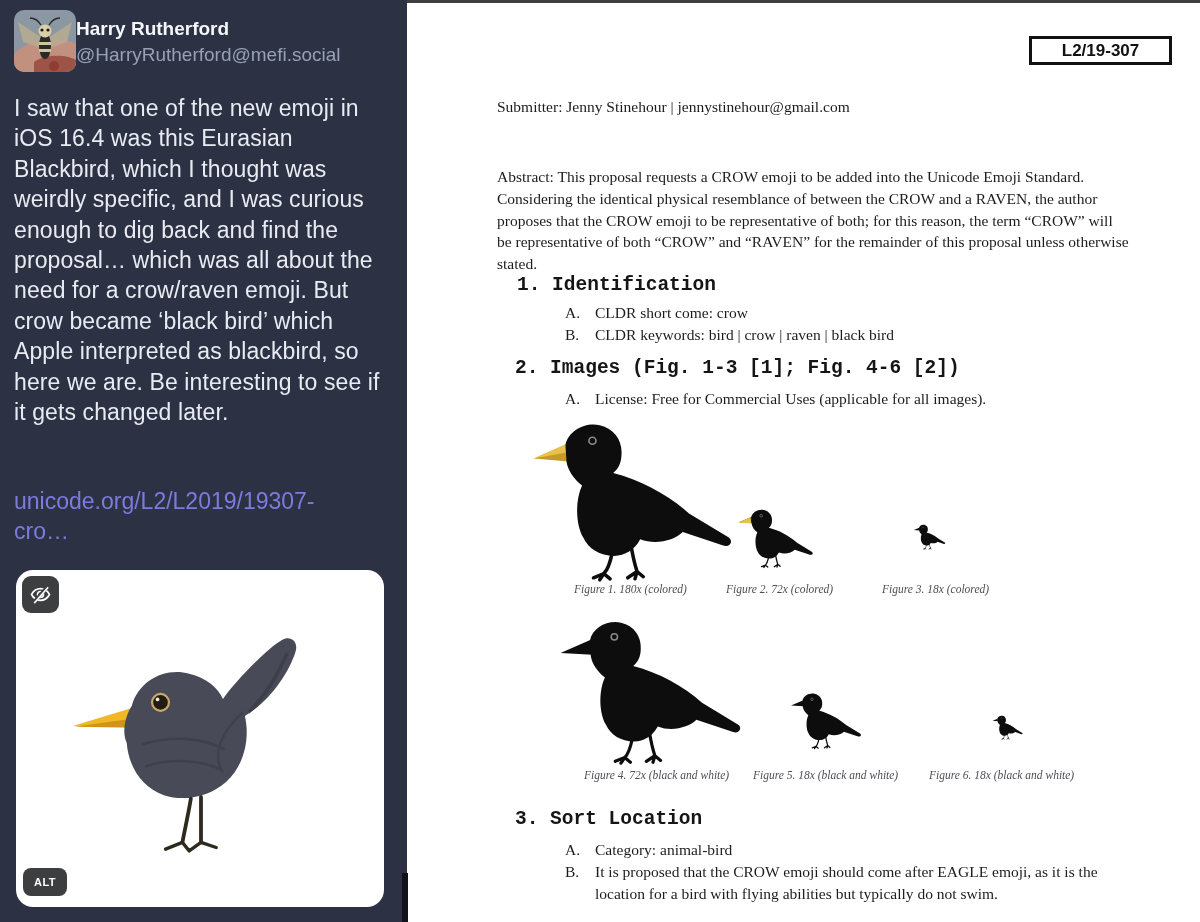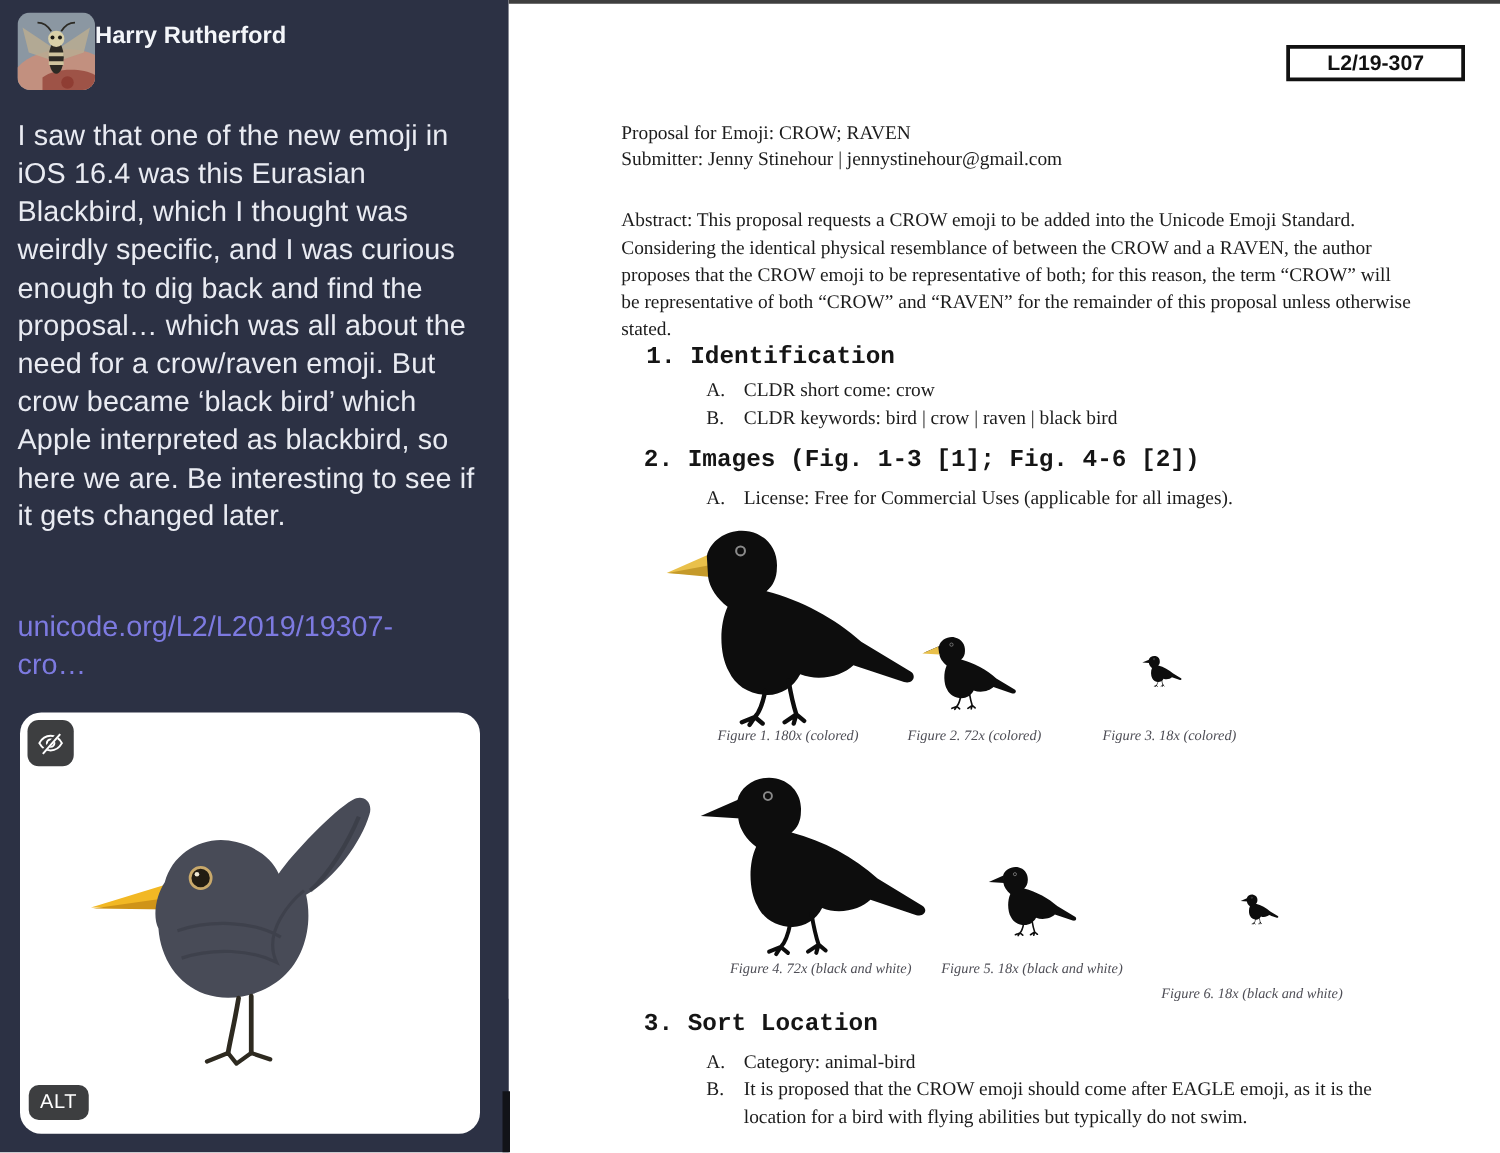--- a/index.html
+++ b/index.html
@@ -15,21 +15,21 @@
   .idblock { padding-top:6px; }
   .display-name { font-size:19px; font-weight:bold; color:#f4f6fa; line-height:26px; }
   .handle { font-size:19px; color:#97a0b6; line-height:26px; }
 
   .post-body { position:absolute; left:14px; top:93px; width:382px; font-size:23px; line-height:30.4px; color:#e9ebf2; letter-spacing:.1px; }
   .post-link { position:absolute; left:14px; top:486px; width:382px; font-size:23px; line-height:30.4px; color:#7d7ae0; text-decoration:none; display:block; cursor:pointer; }
   .post-link span { display:block; }
 
   .media-card { position:absolute; left:16px; top:570px; width:368px; height:337px; background:#ffffff; border-radius:17px; }
   .hide-media-btn { position:absolute; left:6px; top:6px; width:37px; height:37px; border:none; border-radius:9px; background:#3d3e40; display:flex; align-items:center; justify-content:center; cursor:pointer; }
-  .alt-badge { position:absolute; left:7px; bottom:11px; min-width:44px; height:28px; padding:0 9px; border-radius:8px; background:#3d3e40; color:#fff; font-weight:normal; font-size:16px; display:flex; align-items:center; justify-content:center; letter-spacing:.5px; }
+  .alt-badge { position:absolute; left:7px; bottom:11px; min-width:44px; height:28px; padding:0 9px; border-radius:8px; background:#3d3e40; color:#fff; font-weight:bold; font-size:11px; display:flex; align-items:center; justify-content:center; letter-spacing:.5px; }
   .blackbird-wrap { position:absolute; left:30px; top:48px; width:310px; height:270px; }
 
   
   .boundary-nub { position:absolute; left:402px; top:873px; width:6px; height:49px; background:#121318; z-index:5; }
 
   
   .doc-pane { position:relative; width:793px; height:799px; background:#ffffff; font-family:"Liberation Serif", serif; color:#1c1c1c; flex:1; }
   .doc-topline { position:absolute; left:0; top:0; width:100%; height:3px; background:#3f3f3f; }
   .doc-number-box { position:absolute; left:622px; top:36px; width:143px; height:29px; border:3px solid #111; display:flex; align-items:center; justify-content:center; font-family:"Liberation Sans", sans-serif; font-weight:bold; font-size:17px; color:#111; }
   .doc-header-block { position:absolute; left:90px; top:96px; font-size:15.5px; line-height:21px; }
@@ -85,20 +85,21 @@
           <rect x="25" y="32" width="12" height="3" fill="#cfc49e"></rect>
           <rect x="25" y="39" width="12" height="3" fill="#cfc49e"></rect>
           <circle cx="31" cy="21" r="6.5" fill="#d9d0a8"></circle>
           <circle cx="28" cy="20" r="1.6" fill="#1c1a14"></circle>
           <circle cx="34" cy="20" r="1.6" fill="#1c1a14"></circle>
           <path d="M27,15 C24,10 20,8 16,8 M35,15 C38,10 42,8 46,8" stroke="#2c2a24" stroke-width="1.4" fill="none"></path>
         </svg>
       </div>
       <div class="idblock">
         <div class="display-name">Harry Rutherford</div>
+        <div class="handle">@HarryRutherford@mefi.social</div>
       </div>
     </header>
 
     <p class="post-body">I saw that one of the new emoji in iOS 16.4 was this Eurasian Blackbird, which I thought was weirdly specific, and I was curious enough to dig back and find the proposal… which was all about the need for a crow/raven emoji. But crow became ‘black bird’ which Apple interpreted as blackbird, so here we are. Be interesting to see if it gets changed later.</p>
 
     <a class="post-link">
       <span>unicode.org/L2/L2019/19307-</span>
       <span>cro…</span>
     </a>
 
@@ -134,21 +135,20 @@
   </aside>
 
   <div class="boundary-nub"></div>
 
   <main class="doc-pane">
     <div class="doc-topline"></div>
 
     <div class="doc-number-box">L2/19-307</div>
 
     <div class="doc-header-block">
-      <div>Proposal for Emoji: CROW; RAVEN</div>
       <div>Submitter: Jenny Stinehour | jennystinehour@gmail.com</div>
     </div>
 
     <p class="abstract">Abstract: This proposal requests a CROW emoji to be added into the Unicode Emoji Standard. Considering the identical physical resemblance of between the CROW and a RAVEN, the author proposes that the CROW emoji to be representative of both; for this reason, the term “CROW” will be representative of both “CROW” and “RAVEN” for the remainder of this proposal unless otherwise stated.</p>
 
     <h2 class="sec-heading" style="left:110px; top:274px;">1.  Identification</h2>
     <div class="doc-item" style="left:158px; top:302px; width:480px;">
       <span class="marker">A.</span>
       <span>CLDR short come: crow</span>
     </div>
@@ -195,21 +195,21 @@
           <use href="#crow-bw" width="74" height="58"></use>
         </svg>
     </div>
     <div class="fig" style="left:585px; top:715px;">
       <svg width="32" height="25">
           <use href="#crow-bw" width="32" height="25"></use>
         </svg>
     </div>
     <span class="fig-caption" style="left:177px; top:769px;">Figure 4. 72x (black and white)</span>
     <span class="fig-caption" style="left:346px; top:769px;">Figure 5. 18x (black and white)</span>
-    <span class="fig-caption" style="left:522px; top:769px;margin-top:20px;">Figure 6. 18x (black and white)</span>
+    <span class="fig-caption" style="left:522px; top:769px;">Figure 6. 18x (black and white)</span>
 
     <h2 class="sec-heading" style="left:108px; top:808px;">3.  Sort Location</h2>
     <div class="doc-item" style="left:158px; top:839px; width:480px;">
       <span class="marker">A.</span>
       <span>Category: animal-bird</span>
     </div>
     <div class="doc-item" style="left:158px; top:861px; width:566px;">
       <span class="marker">B.</span>
       <span>It is proposed that the CROW emoji should come after EAGLE emoji, as it is the location for a bird with flying abilities but typically do not swim.</span>
     </div>

